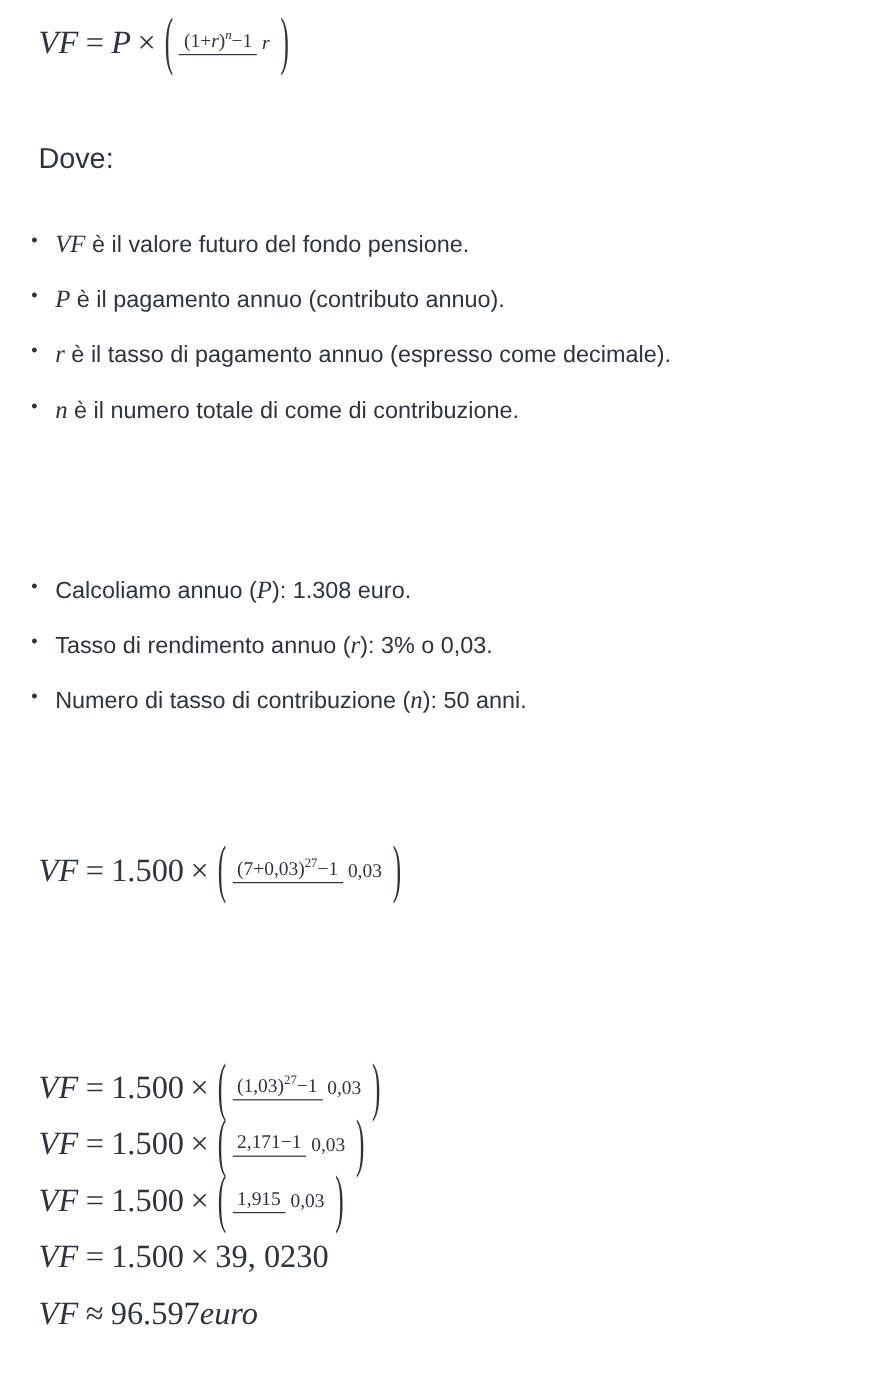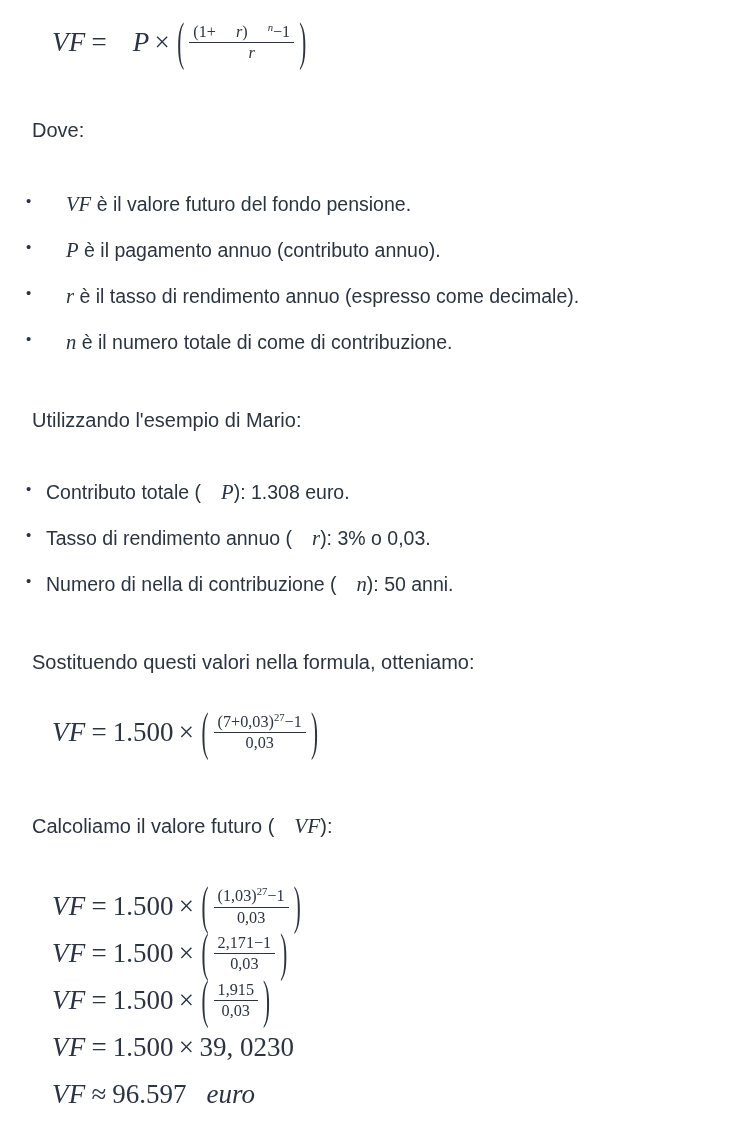--- a/index.html
+++ b/index.html
@@ -20,21 +20,20 @@
   .page {
     position: relative;
     width: 740px;
     height: 1144px;
     box-sizing: border-box;
   }
   .mi {                      
     font-family: "Liberation Serif", "DejaVu Serif", serif;
     font-style: italic;
     color: #2b3440;
-    margin-left: 20px;
   }
   .mn {                      
     font-family: "Liberation Serif", "DejaVu Serif", serif;
     font-style: normal;
   }
   .op {                      
     font-style: normal;
     padding: 0 .13em;
   }
 
@@ -44,21 +43,21 @@
     align-items: center;
     font-size: 27px;
     line-height: 1;
     white-space: nowrap;
   }
   .eq .lhs { letter-spacing: .01em; }
 
   
   .frac {
     display: inline-flex;
-    flex-direction: column;
+    flex-direction: row;
     align-items: center;
     justify-content: center;
     vertical-align: middle;
     font-size: .60em;
     margin: 0 .18em;
     line-height: 1.12;
   }
   .frac .num {
     padding: 0 .25em 1px .25em;
     border-bottom: 1.3px solid #2b3440;
@@ -81,21 +80,21 @@
     font-style: normal;
     transform: scaleY(2.55);
     transform-origin: center center;
     margin: 0 .10em;
     font-size: .78em;
   }
 
   
   .para {
     font-family: "Liberation Sans", sans-serif;
-    font-size: 20px;
+    font-size: 24px;
     line-height: 1.4;
     color: #2b3440;
     text-align: right;
   }
   .bullet-list {
     list-style: none;
     margin: 0;
     padding: 0;
   }
   .bullet-list li {
@@ -151,63 +150,58 @@
       <span>è il valore futuro del fondo pensione.</span>
     </li>
     <li style="margin-bottom:17px;">
       <span class="dot">•</span>
       <span class="mi">P</span>
       <span>è il pagamento annuo (contributo annuo).</span>
     </li>
     <li style="margin-bottom:17px;">
       <span class="dot">•</span>
       <span class="mi">r</span>
-      <span>è il tasso di rendimento annuo (espresso come decimale).</span>
+      <span>è il tasso di pagamento annuo (espresso come decimale).</span>
     </li>
     <li>
       <span class="dot">•</span>
       <span class="mi">n</span>
       <span>è il numero totale di come di contribuzione.</span>
     </li>
   </ul>
 
-  <div class="blk para" style="left:32px; top:406px;">Utilizzando l'esempio di Mario:</div>
 
   <ul class="blk bullet-list" style="left:20px; top:478px; width:700px;">
     <li style="margin-bottom:17px;">
-      <span class="dot">•</span><span>Contributo totale (</span><span class="mi">P</span><span>): 1.308 euro.</span>
+      <span class="dot">•</span><span>Calcoliamo annuo (</span><span class="mi">P</span><span>): 1.308 euro.</span>
     </li>
     <li style="margin-bottom:17px;">
       <span class="dot">•</span><span>Tasso di rendimento annuo (</span><span class="mi">r</span><span>): 3% o 0,03.</span>
     </li>
     <li>
-      <span class="dot">•</span><span>Numero di nella di contribuzione (</span><span class="mi">n</span><span>): 50 anni.</span>
+      <span class="dot">•</span><span>Numero di tasso di contribuzione (</span><span class="mi">n</span><span>): 50 anni.</span>
     </li>
   </ul>
 
-  <div class="blk para" style="left:32px; top:648px;">Sostituendo questi valori nella formula, otteniamo:</div>
 
   <div class="blk eq" style="left:32px; top:712px;">
     <span class="mi lhs">VF</span>
     <span class="op mn" style="padding:0 .22em;">=</span>
     <span class="mn">1.500</span>
     <span class="op mn" style="padding:0 .2em;">×</span>
     <span class="paren">(</span>
     <span class="frac">
       <span class="num">
         <span class="mn">(7+0,03)</span><span class="sup mn">27</span><span class="mn">−1</span>
       </span>
       <span class="den mn">0,03</span>
     </span>
     <span class="paren">)</span>
   </div>
 
-  <div class="blk para" style="left:32px; top:812px;">
-    <span>Calcoliamo il valore futuro (</span><span class="mi">VF</span><span>):</span>
-  </div>
 
   <div class="blk" style="left:32px; top:883px;">
 
     <div class="eq" style="height:47px;">
       <span class="mi lhs">VF</span>
       <span class="op mn" style="padding:0 .22em;">=</span>
       <span class="mn">1.500</span>
       <span class="op mn" style="padding:0 .2em;">×</span>
       <span class="paren">(</span>
       <span class="frac">

